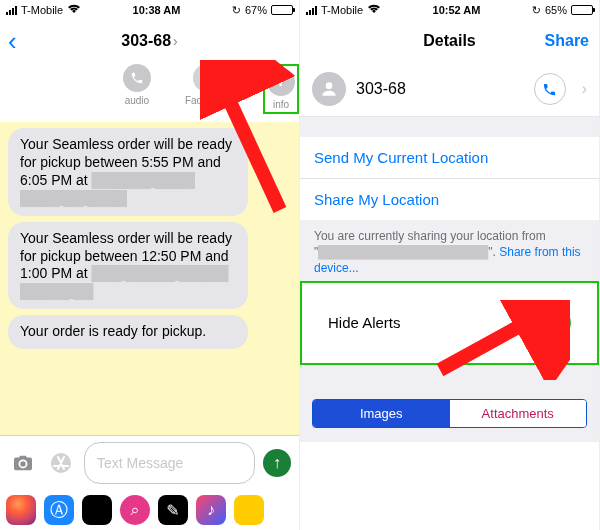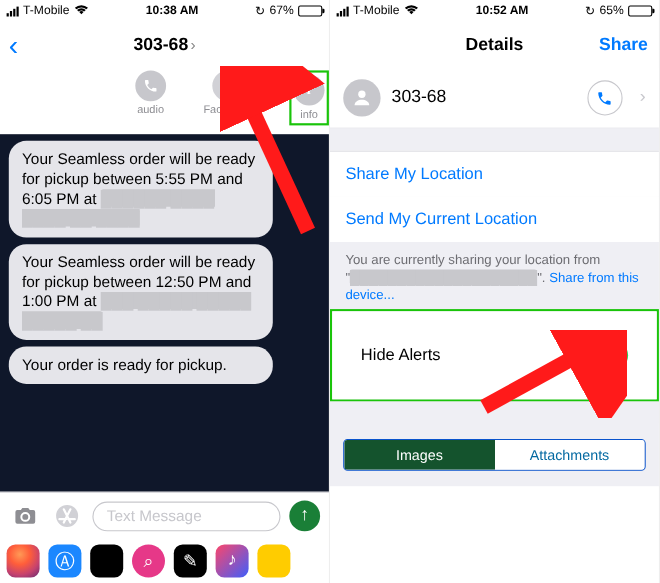--- a/index.html
+++ b/index.html
@@ -18,28 +18,28 @@
   .navbar { height: 42px; display: flex; align-items: center; justify-content: center; position: relative; }
   .navbar .back { position: absolute; left: 8px; font-size: 26px; color: #007aff; font-weight: 300; }
   .navbar .title { font-size: 16px; font-weight: 600; }
   .navbar .chev { font-size: 14px; color: #888; margin-left: 2px; font-weight: 300; }
   .navbar .done { position: absolute; right: 10px; color: #007aff; font-weight: 600; font-size: 16px; }
   .actionrow { display: flex; justify-content: flex-end; gap: 34px; padding: 2px 0 8px; }
   .actionbtn { display: flex; flex-direction: column; align-items: center; gap: 3px; }
   .actionbtn .circ { width: 28px; height: 28px; border-radius: 50%; background: #c7c7cc; display: flex; align-items: center; justify-content: center; color: #fff; font-family: Georgia, serif; font-weight: bold; font-style: italic; font-size: 14px; }
   .actionbtn .lbl { font-size: 10px; color: #8e8e93; }
   .info-hl { border: 2px solid #1ac40a; padding: 2px; }
-  .msgarea { flex: 1; background: #0f172a; overflow: hidden; padding: 0 8px; }
+  .msgarea { flex: 1; background: #fef9c3; overflow: hidden; padding: 0 8px; }
   .bubble { background: #e5e5ea; border-radius: 16px; padding: 8px 12px; font-size: 14px; color: #000; line-height: 1.28; margin: 6px 0; max-width: 240px; }
   .blur { background: #c8c8cc; color: #c8c8cc; border-radius: 2px; }
   .timestamp { text-align: center; font-size: 11px; color: #8e8e93; margin: 8px 0 2px; }
   .timestamp b { color: #666; }
   .inputbar { display: flex; align-items: center; gap: 8px; padding: 6px 8px; border-top: 1px solid #d1d1d6; }
   .inputbar .ib-ico { width: 30px; height: 30px; color: #8e8e93; display: flex; align-items: center; justify-content: center; font-size: 18px; }
-  .msgfield { flex: 1; border: 1px solid #c7c7cc; border-radius: 16px; height: 27px; padding: 0 12px; font-size: 14px; color: #c7c7cc; display: flex; align-items: center; }
+  .msgfield { flex: 1; border: 1px solid #c7c7cc; border-radius: 16px; height: 42px; padding: 0 12px; font-size: 14px; color: #c7c7cc; display: flex; align-items: center; }
   .sendbtn { width: 28px; height: 28px; border-radius: 50%; background: #1a7f37; color: #fff; display: flex; align-items: center; justify-content: center; font-size: 16px; }
   .appdrawer { display: flex; align-items: center; gap: 8px; padding: 4px 6px; height: 40px; }
   .app-ico { width: 30px; height: 30px; border-radius: 8px; }
   
   .contactrow { display: flex; align-items: center; padding: 10px 12px; gap: 10px; background: #fff; border-bottom: 1px solid #e5e5ea; }
   .avatar { width: 34px; height: 34px; border-radius: 50%; background: #c7c7cc; display:flex; align-items:center; justify-content:center; color:#fff; }
   .contactrow .name { flex: 1; font-size: 16px; }
   .callcirc { width: 32px; height: 32px; border-radius: 50%; border: 1px solid #c7c7cc; display:flex; align-items:center; justify-content:center; color:#007aff; font-size: 15px; }
   .grouped { background: #efeff4; }
   .separator { height: 20px; background: #efeff4; }
@@ -47,22 +47,22 @@
   .cell.first { border-top: none; }
   .link { color: #007aff; }
   .desc { font-size: 12px; color: #6d6d72; padding: 8px 14px 4px; line-height: 1.35; }
   .desc .link { font-size: 12px; }
   .hide-alerts-hl { border: 2px solid #1ac40a; }
   .toggle-cell { display:flex; align-items:center; justify-content:space-between; }
   .switch { width: 48px; height: 28px; border-radius: 14px; background: #34c759; position: relative; }
   .switch::after { content:""; position:absolute; right:2px; top:2px; width:24px; height:24px; background:#fff; border-radius:50%; box-shadow: 0 1px 2px rgba(0,0,0,0.2); }
   .segctrl { display: flex; margin: 14px 12px; border: 1px solid #0953cc; border-radius: 4px; overflow: hidden; font-size: 13px; }
   .segctrl div { flex: 1; text-align: center; padding: 6px 0; }
-  .seg-on { background: #14532d; color: #fff; }
-  .seg-off { color: #0369a1; background: #fff; }
+  .seg-on { background: #1d4ed8; color: #fff; }
+  .seg-off { color: #be185d; background: #fff; }
   
   .arrow { position: absolute; pointer-events: none; }
 </style>
 </head>
 <body>
 
 <div class="phone">
   <div class="statusbar">
     <div class="carrier-wrap">
       <span class="signal">
@@ -196,22 +196,22 @@
     <div class="callcirc">
         <svg width="15" height="15" viewBox="0 0 24 24">
           <path fill="#007aff" d="M6.6 10.8c1.4 2.8 3.8 5.1 6.6 6.6l2.2-2.2c.3-.3.7-.4 1-.2 1.1.4 2.4.6 3.6.6.6 0 1 .4 1 1V20c0 .6-.4 1-1 1C10.6 21 3 13.4 3 4c0-.6.4-1 1-1h3.5c.6 0 1 .4 1 1 0 1.2.2 2.5.6 3.6.1.4 0 .8-.2 1L6.6 10.8z"></path>
         </svg>
       </div>
     <span style="color:#c7c7cc;margin-left:6px">›</span>
   </div>
 
   <div class="grouped">
     <div class="separator"></div>
+    <div class="cell first link">Send My Current Location</div>
     <div class="cell link">Share My Location</div>
-    <div class="cell first link">Send My Current Location</div>
     <div class="desc">
       <span>You are currently sharing your location from "</span><span class="blur">████████████████████</span><span>". </span><span class="link">Share from this device...</span>
     </div>
     <div class="hide-alerts-hl">
       <div class="cell first toggle-cell" style="padding:26px">
         <span>Hide Alerts</span>
         <div class="switch"></div>
       </div>
     </div>
     <div class="separator"></div>

